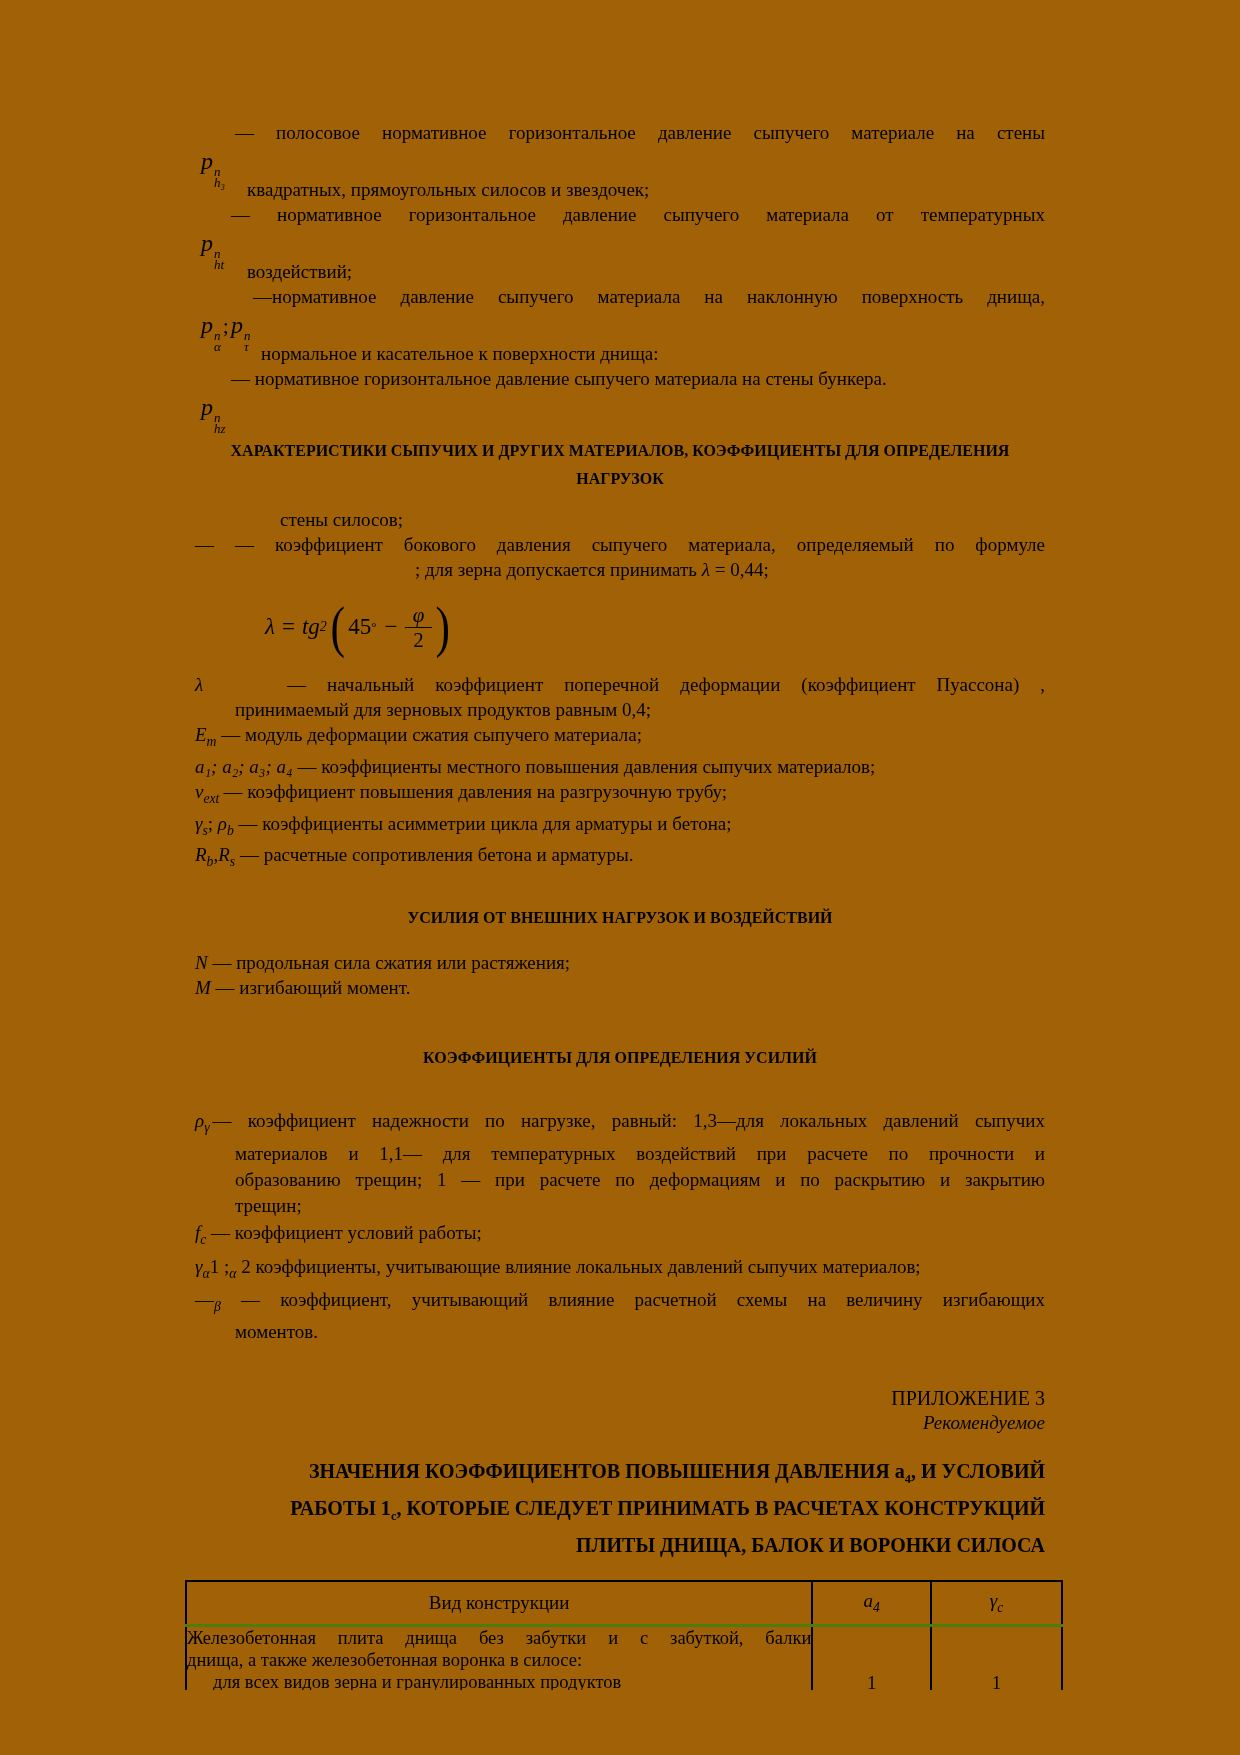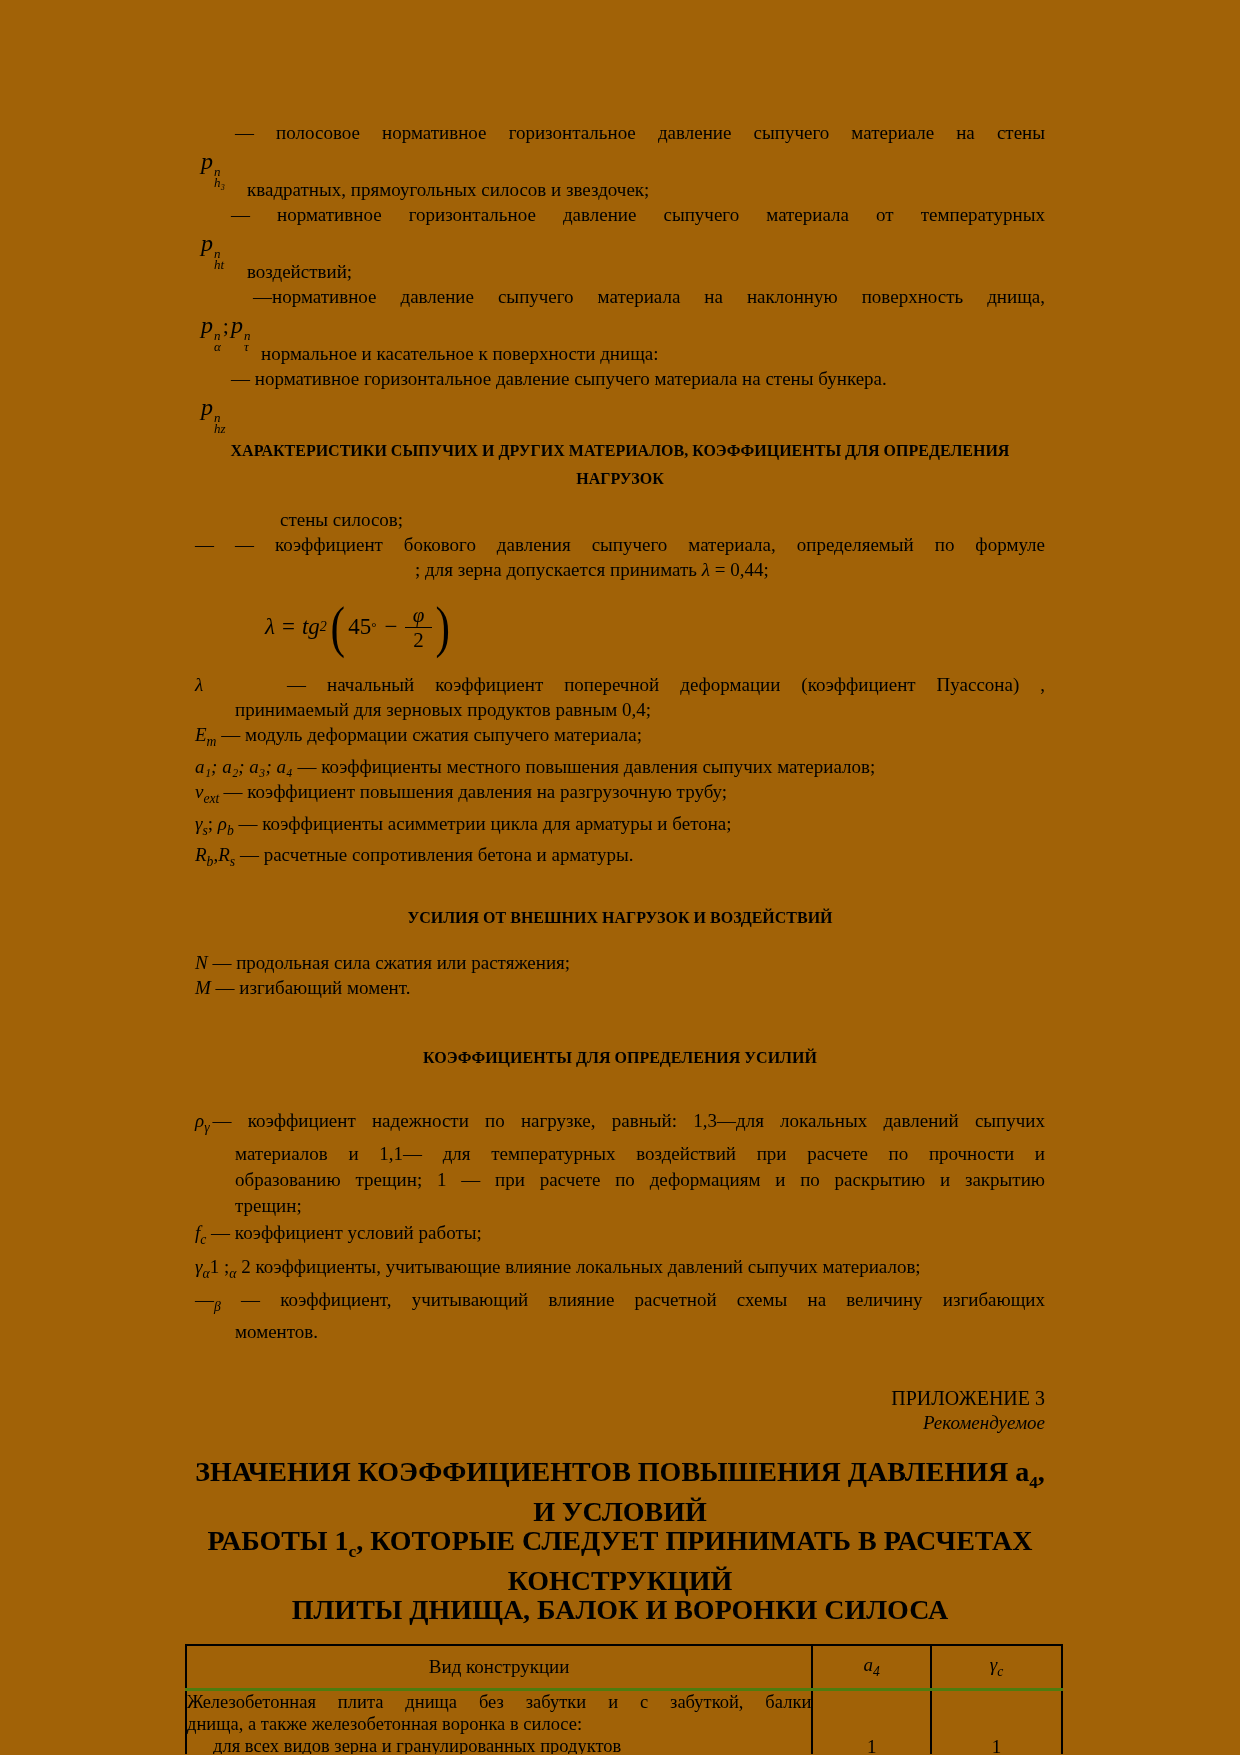--- a/index.html
+++ b/index.html
@@ -54,21 +54,21 @@
   .deg { font-size:13px; vertical-align:9px; }
   .f-minus { padding:0 8px; }
   .frac { display:inline-flex; flex-direction:column; align-items:center; font-size:21px; }
   .fr-n { padding:0 6px 1px 6px; font-style:italic; line-height:22px; }
   .fr-d { border-top:1.6px solid #000; padding:1px 8px 0 8px; align-self:stretch;
           text-align:center; line-height:22px; }
 
   .appendix-label { text-align:right; font-size:20px; line-height:26px; margin-top:40px; }
   .appendix-note  { text-align:right; font-size:19px; line-height:24px; font-style:italic; }
 
-  .big-title { font-weight:bold; font-size:28px; line-height:29px; text-align:center;
+  .big-title { font-weight:bold; font-size:20px; line-height:29px; text-align:right;
                margin:22px 0 0 0; }
   .big-title sub { font-size:62%; }
 
   
   .table-clip { margin:20px 0 0 -10px; width:880px; height:110px; overflow:hidden; }
   table.coef { border-collapse:collapse; width:878px; table-layout:fixed;
                font-size:18.5px; }
   table.coef th, table.coef td { border:2px solid #000; padding:0; }
   table.coef thead th { border-bottom:3px solid #4d7c0f; height:42px; text-align:center;
                         font-weight:normal; font-size:19px; }

